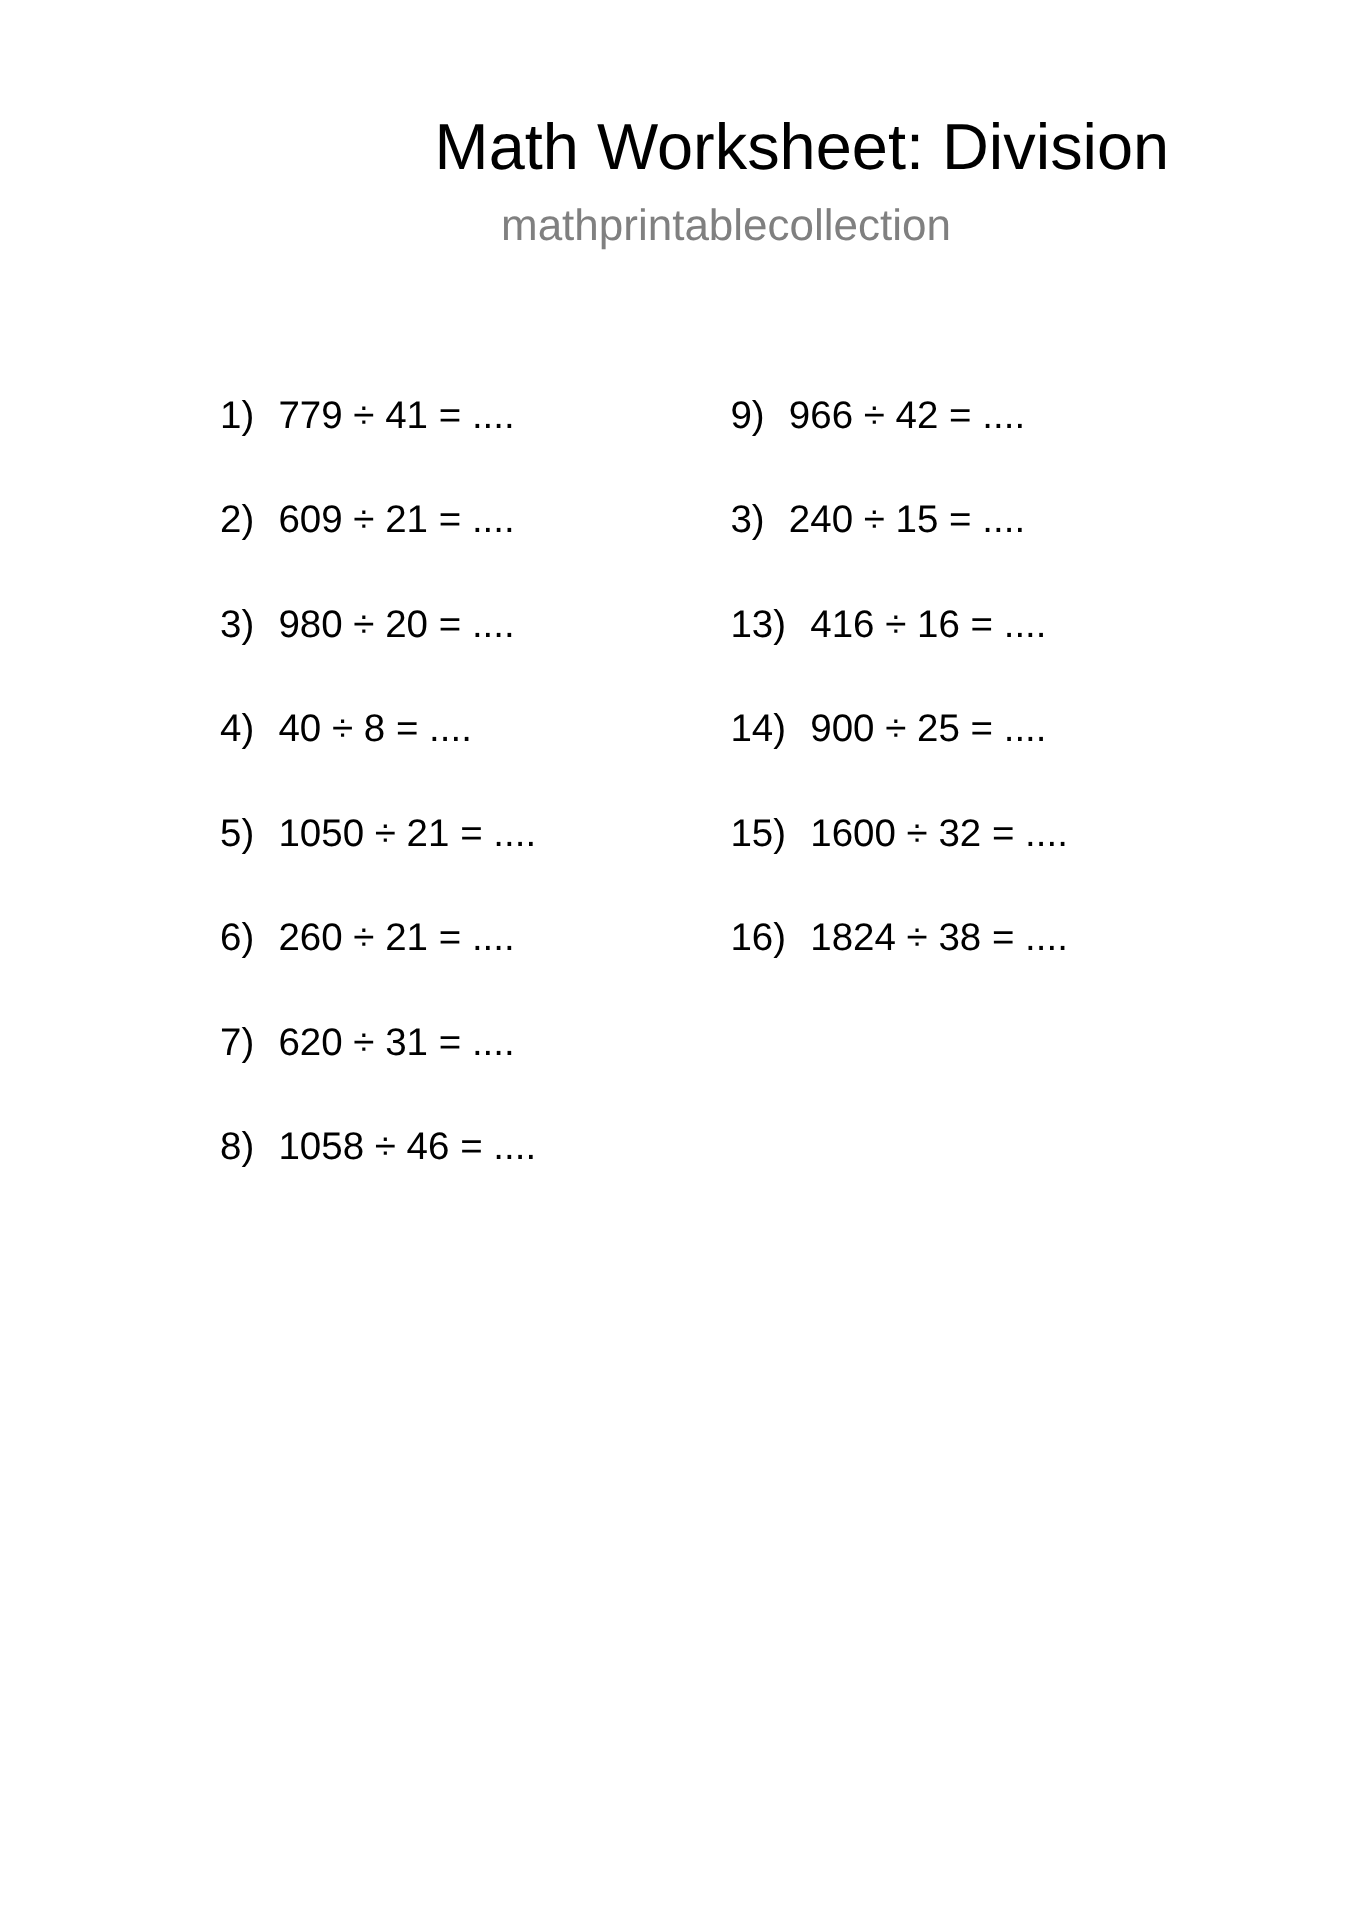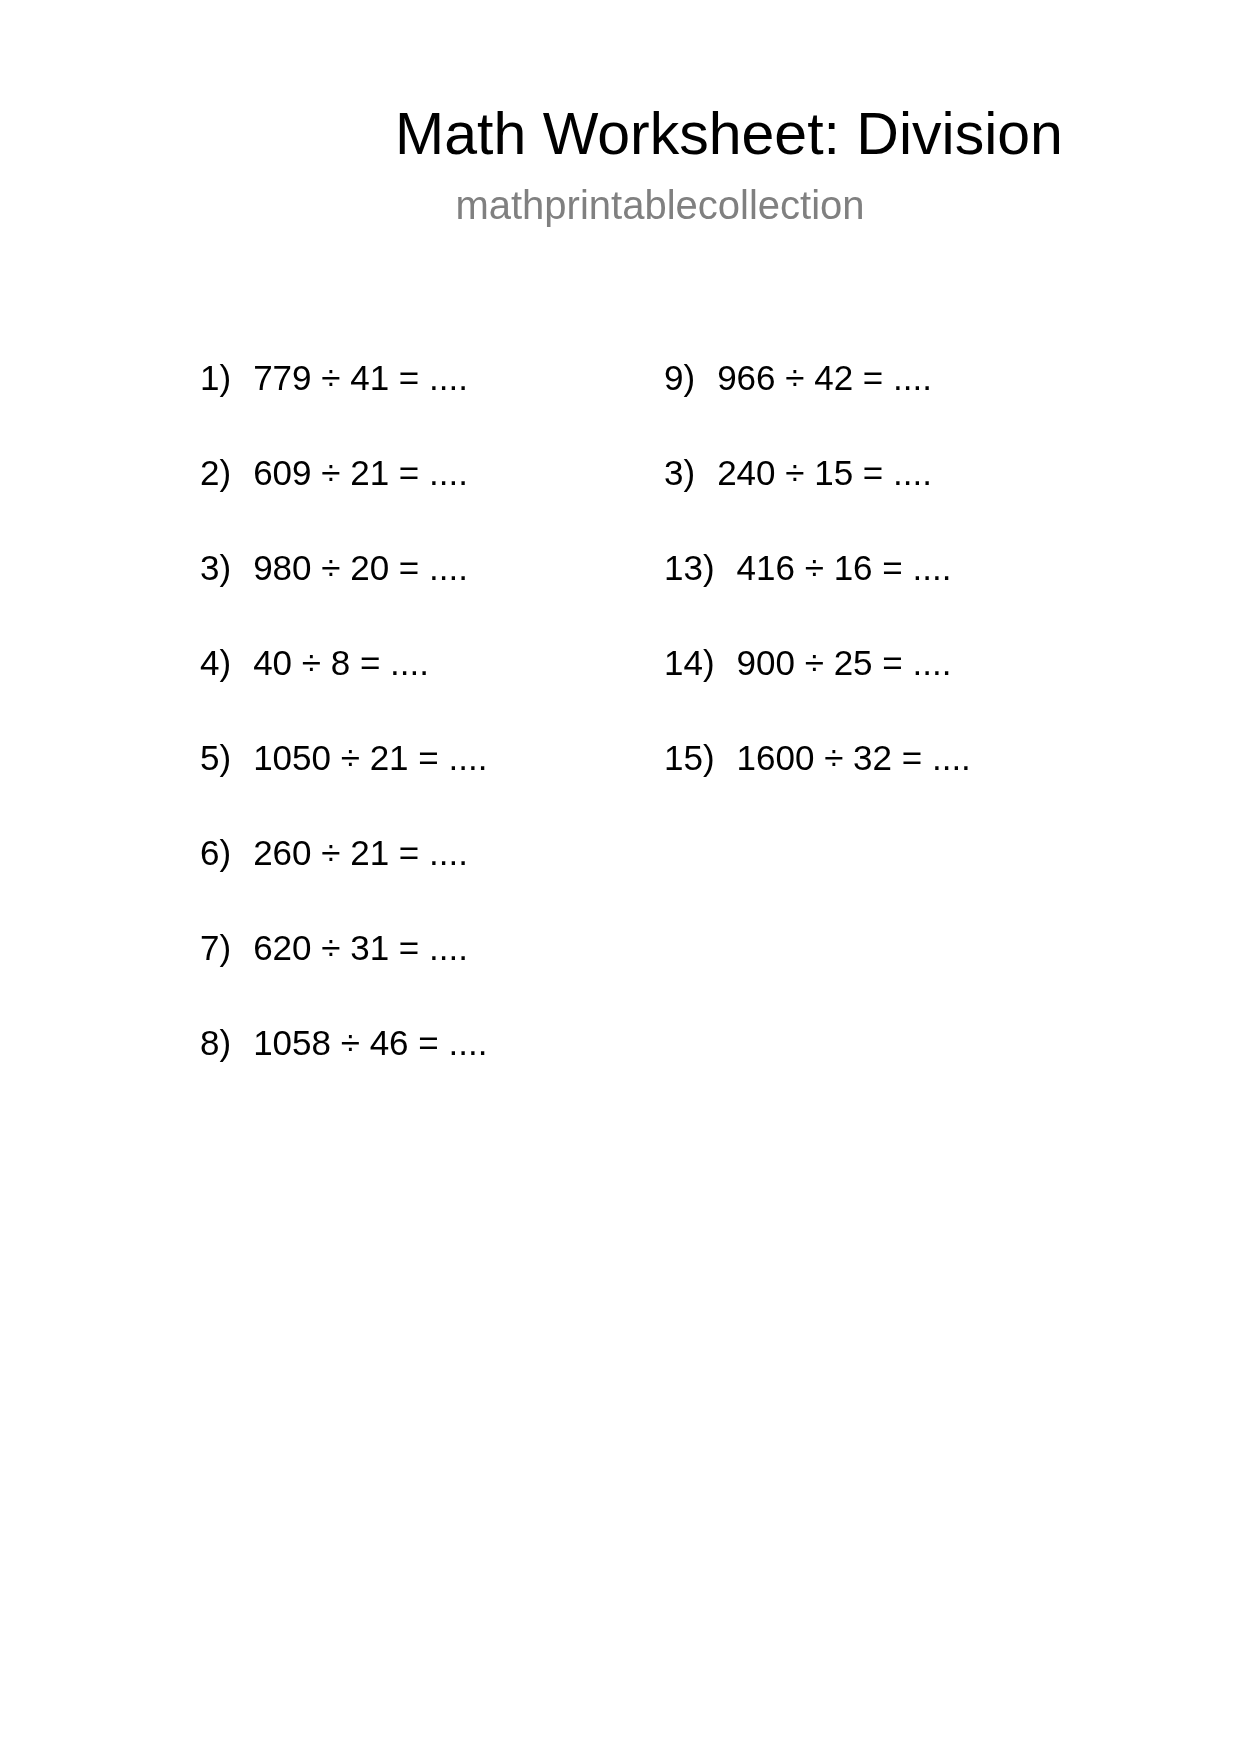--- a/index.html
+++ b/index.html
@@ -104,13 +104,16 @@
   </div>
   <div class="problem">
     <span class="num">13)</span><span class="expr">416 ÷ 16 = ....</span>
   </div>
   <div class="problem">
     <span class="num">14)</span><span class="expr">900 ÷ 25 = ....</span>
   </div>
   <div class="problem">
     <span class="num">15)</span><span class="expr">1600 ÷ 32 = ....</span>
   </div>
+  <div class="problem">
+    <span class="num">16)</span><span class="expr">1824 ÷ 38 = ....</span>
+  </div>
 </div>
 
 </body></html>

